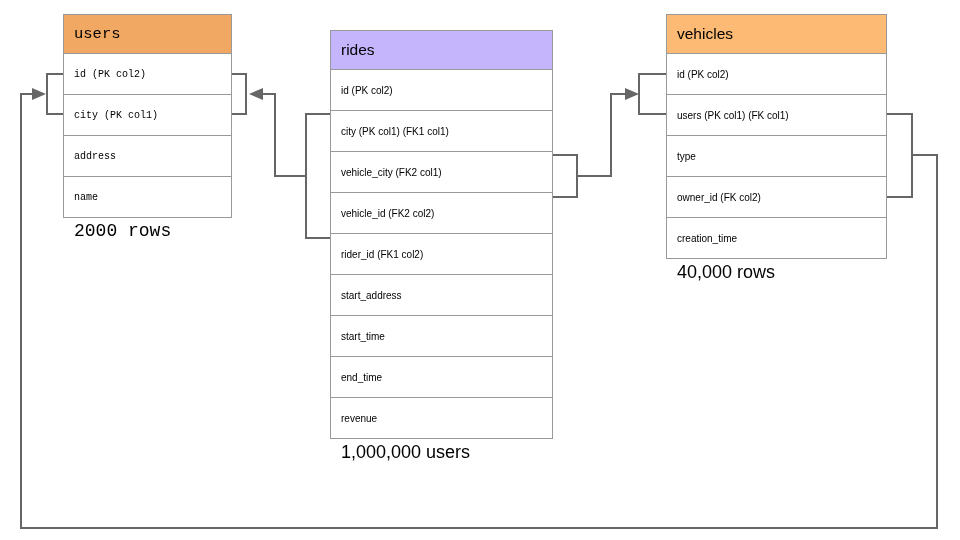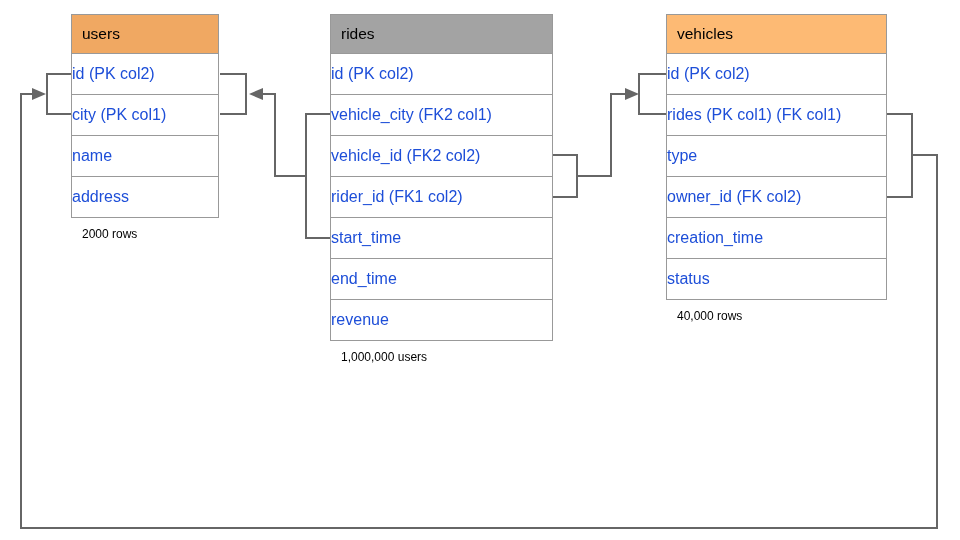--- a/index.html
+++ b/index.html
@@ -33,29 +33,29 @@
     white-space: nowrap;
   }
   .tbl-row {
     box-sizing: border-box;
     height: 42px;
     margin-top: -1px;
     border: 1px solid var(--cell-border);
     background: #ffffff;
     display: flex;
     align-items: center;
-    padding: 0 0;
-    font-size: 16px;
-    color: #1d4ed8;
+    padding: 0 10px;
+    font-size: 10px;
+    color: #000000;
     white-space: nowrap;
   }
   .row-count {
-    margin-top: 9px;
+    margin-top: 3px;
     padding-left: 11px;
-    font-size: 12px;
+    font-size: 18px;
     color: #000000;
     white-space: nowrap;
   }
 </style>
 </head>
 <body>
 
 <div class="canvas" style="--cell-border: #999999; background: rgb(255, 255, 255);">
 
   <svg class="connectors" width="960" height="540" viewBox="0 0 960 540">
@@ -75,63 +75,64 @@
     </g>
 
     <g>
       <path class="rel-stroke" d="M887 114 H912 V197 H887" fill="none" stroke-width="2" stroke="#666666"></path>
       <path class="rel-stroke" d="M912 155 H937 V528 H21 V94 H32" fill="none" stroke-width="2" stroke="#666666"></path>
       <polygon class="rel-fill" points="46,94 32,88 32,100" fill="#666666"></polygon>
       <path class="rel-stroke" d="M71 74 H47 V114 H71" fill="none" stroke-width="2" stroke="#666666"></path>
     </g>
   </svg>
 
-  <div class="tbl-wrap" style="left:71px; top:14px; width:148px;">
+  <div class="tbl-wrap" style="left:63px; top:14px; width:169px;font-family:Liberation Mono, monospace;">
     <div class="tbl">
       <div class="tbl-header" style="background: rgb(240, 168, 98);">
         <span>users</span>
       </div>
       <div>
           <div class="tbl-row">id (PK col2)</div>
           <div class="tbl-row">city (PK col1)</div>
+          <div class="tbl-row">address</div>
           <div class="tbl-row">name</div>
-          <div class="tbl-row">address</div>
         </div>
     </div>
     <div class="row-count">2000 rows</div>
   </div>
 
   <div class="tbl-wrap" style="left:330px; top:14px; width:223px;">
     <div class="tbl">
-      <div class="tbl-header" style="background: #a3a3a3;">
+      <div class="tbl-header" style="background: #c4b5fd; margin-top: 16px;">
         <span>rides</span>
       </div>
       <div>
           <div class="tbl-row">id (PK col2)</div>
+          <div class="tbl-row">city (PK col1) (FK1 col1)</div>
           <div class="tbl-row">vehicle_city (FK2 col1)</div>
           <div class="tbl-row">vehicle_id (FK2 col2)</div>
           <div class="tbl-row">rider_id (FK1 col2)</div>
+          <div class="tbl-row">start_address</div>
           <div class="tbl-row">start_time</div>
           <div class="tbl-row">end_time</div>
           <div class="tbl-row">revenue</div>
         </div>
     </div>
     <div class="row-count">1,000,000 users</div>
   </div>
 
   <div class="tbl-wrap" style="left:666px; top:14px; width:221px;">
     <div class="tbl">
       <div class="tbl-header" style="background: #fdba74;">
         <span>vehicles</span>
       </div>
       <div>
           <div class="tbl-row">id (PK col2)</div>
-          <div class="tbl-row">rides (PK col1) (FK col1)</div>
+          <div class="tbl-row">users (PK col1) (FK col1)</div>
           <div class="tbl-row">type</div>
           <div class="tbl-row">owner_id (FK col2)</div>
           <div class="tbl-row">creation_time</div>
-          <div class="tbl-row">status</div>
         </div>
     </div>
     <div class="row-count">40,000 rows</div>
   </div>
 
 </div>
 
 </body></html>

